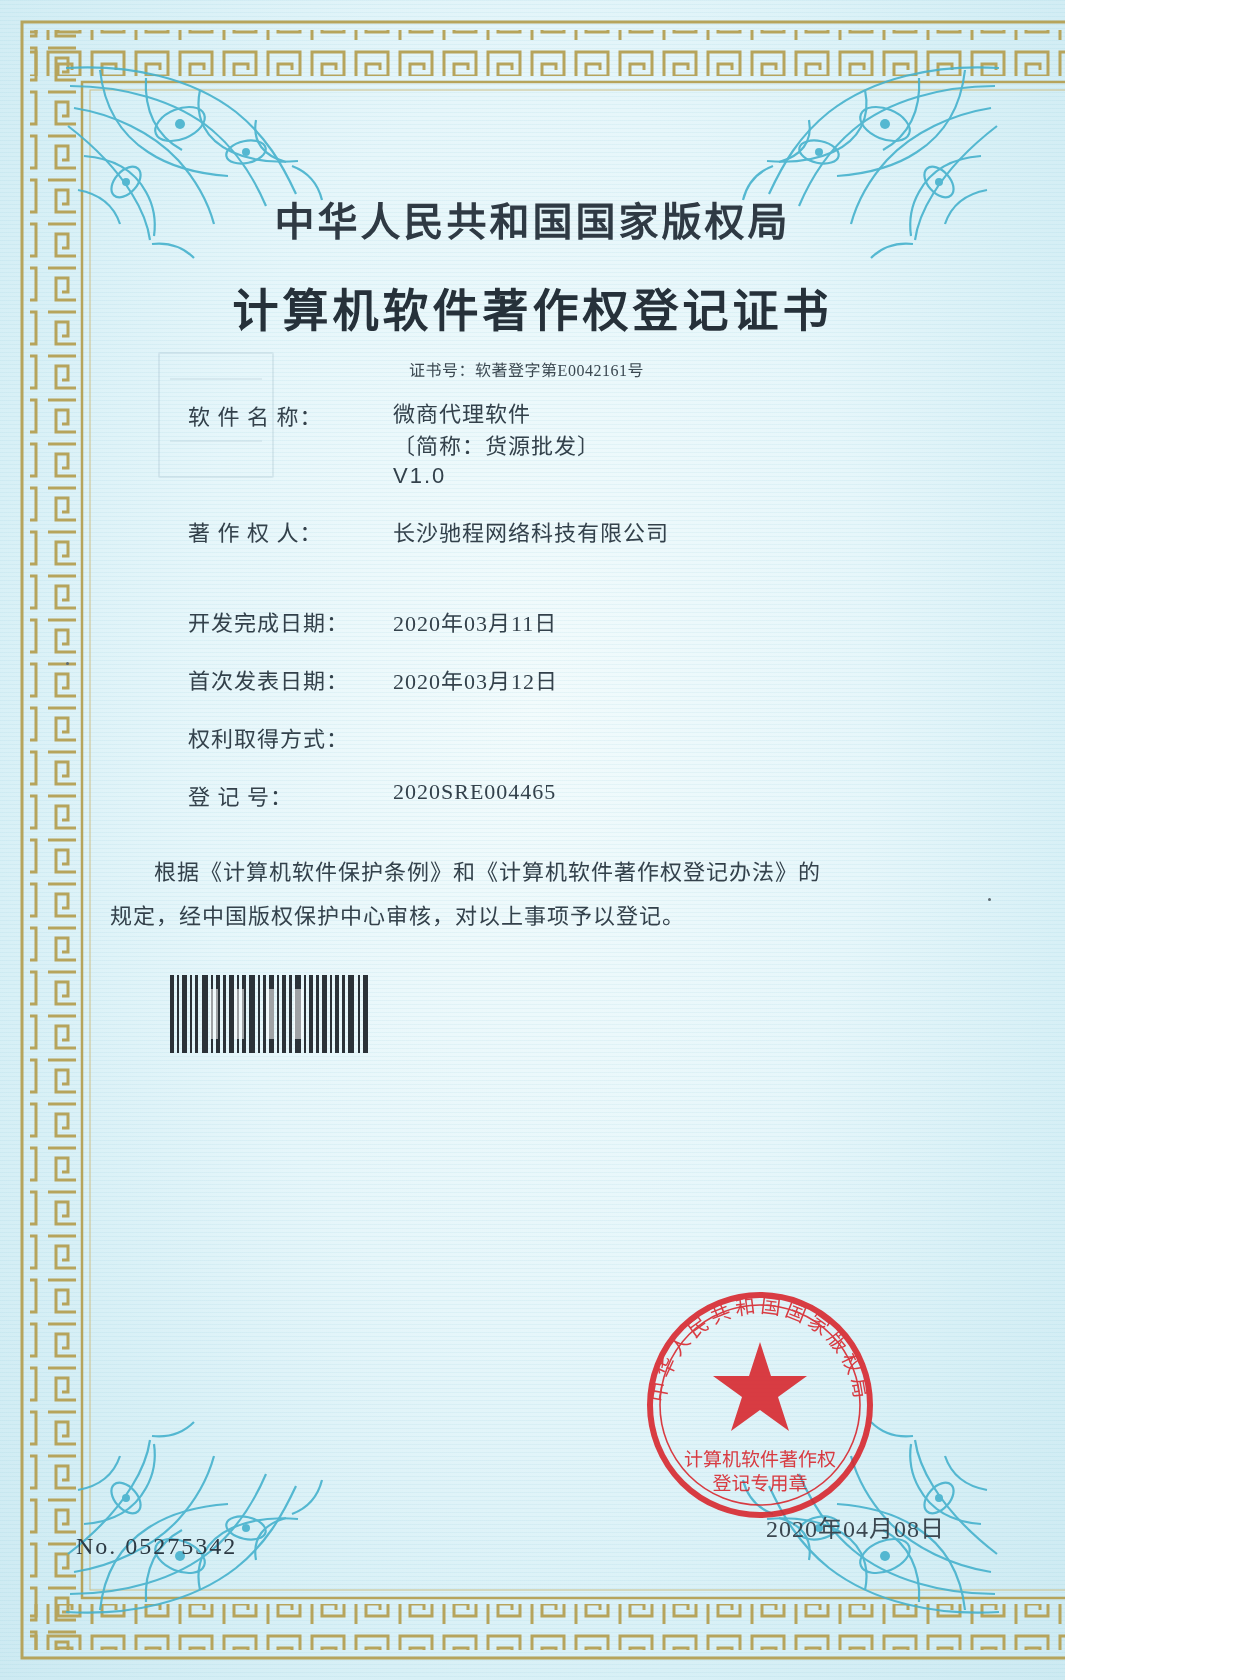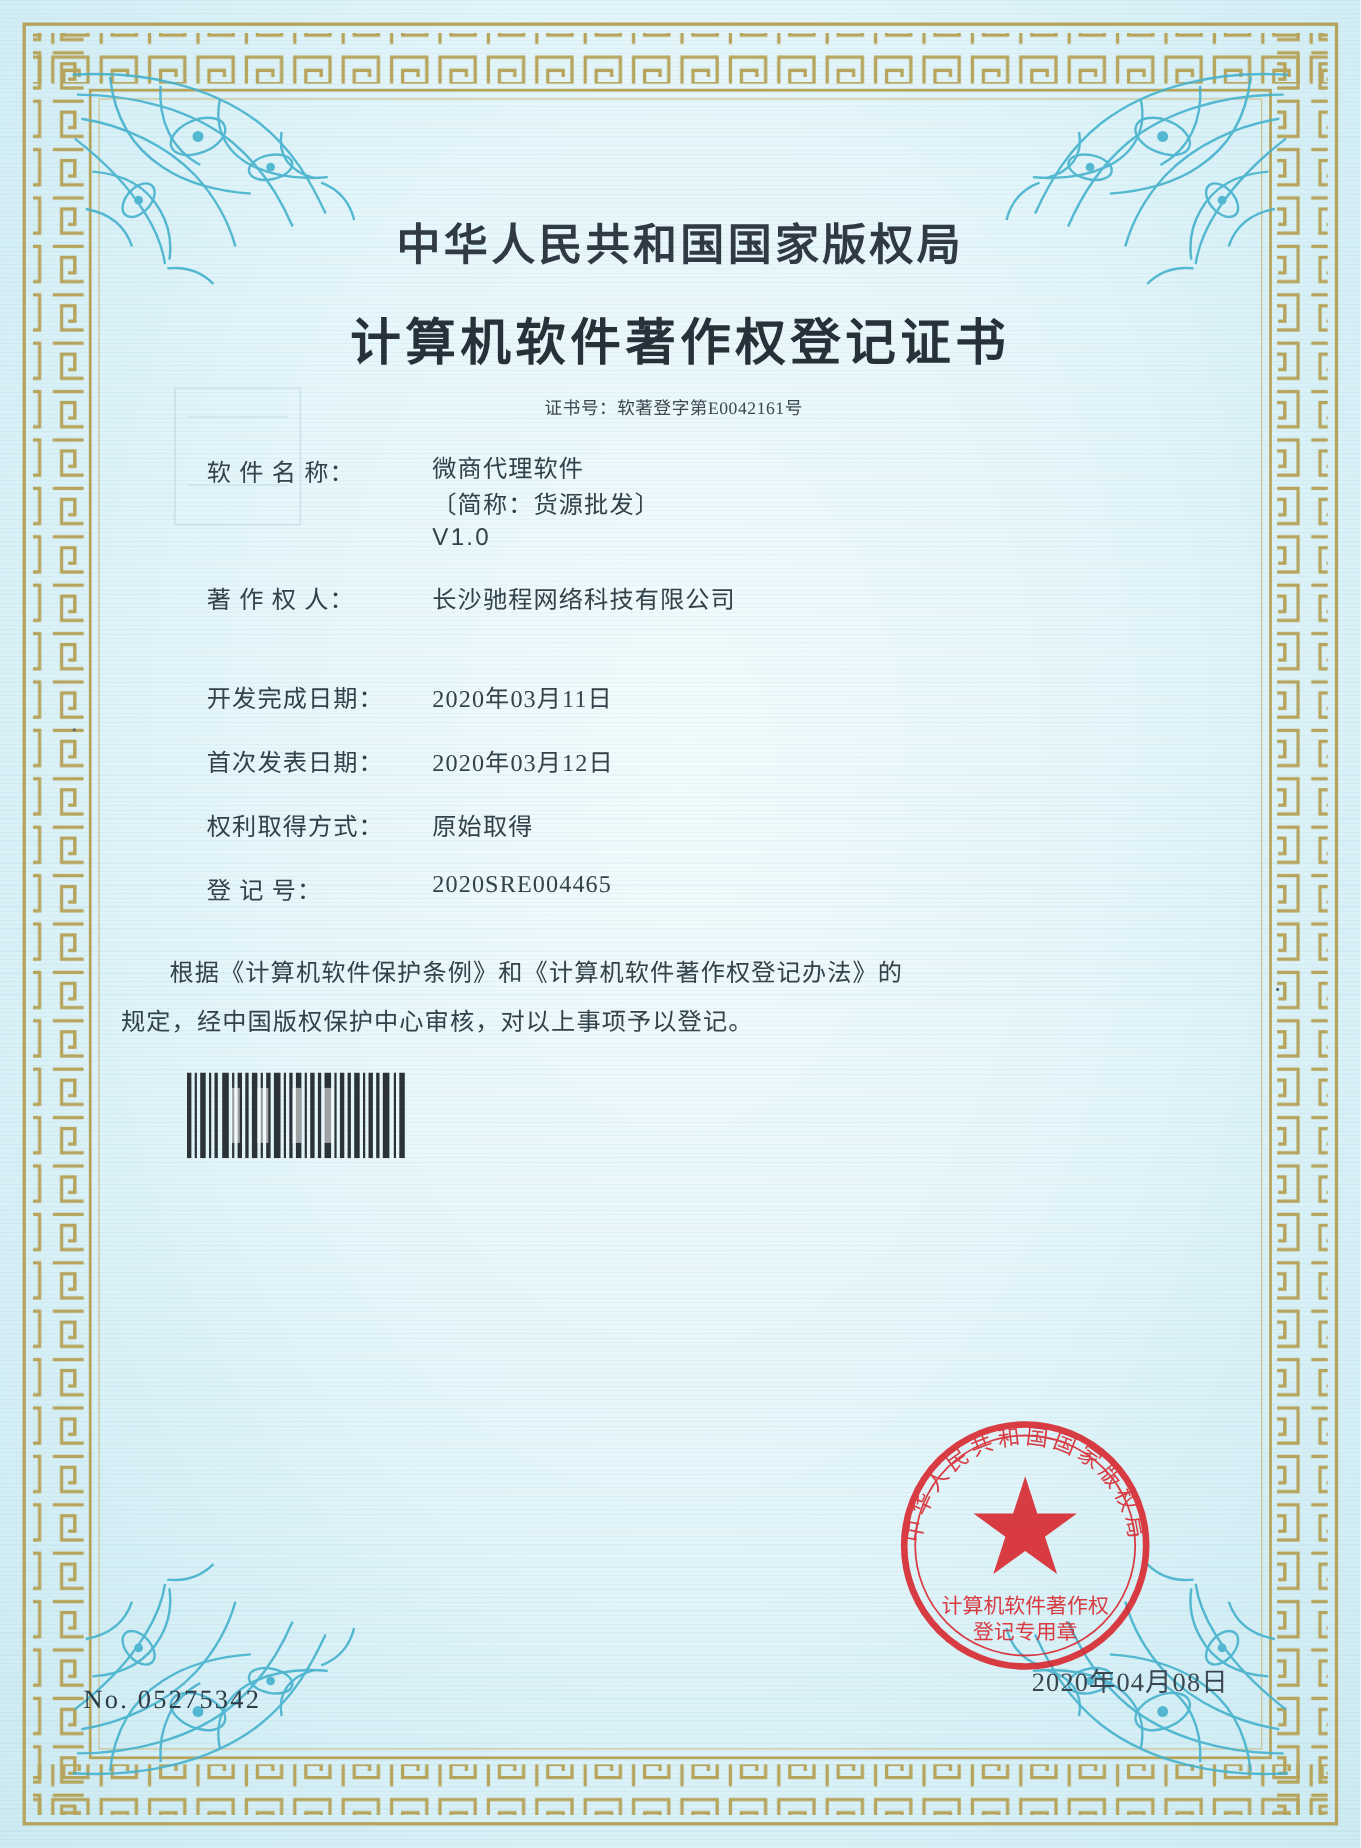--- a/index.html
+++ b/index.html
@@ -9,21 +9,21 @@
   }
   body {
     width: 1237px;
     height: 1680px;
     font-family: "Liberation Serif", "DejaVu Serif", serif;
     overflow: hidden;
   }
 
   .certificate {
     position: relative;
-    width: 1237px;
+    width: 1065px;
     height: 1680px;
     background:
       radial-gradient(ellipse at 50% 42%, #f2fbfc 0%, #e6f6fa 45%, #d8f0f6 72%, #cdeaf2 100%);
     box-sizing: border-box;
     overflow: hidden;
   }
 
   
   .texture {
     position: absolute;
@@ -85,21 +85,21 @@
   .cert-no {
     text-align: center;
     font-size: 16px;
     color: #3a4750;
     margin-top: 16px;
     padding-right: 12px;
     letter-spacing: 0.5px;
   }
 
   .fields {
-    margin-top: 30px;
+    margin-top: 18px;
     padding-left: 78px;
   }
   .field-row {
     display: flex;
     align-items: flex-start;
     margin-bottom: 26px;
     font-size: 22px;
     color: #33414b;
   }
   .field-label {
@@ -363,21 +363,20 @@
         <div class="field-value">2020年03月11日</div>
       </div>
 
       <div class="field-row">
         <div class="field-label tight">首次发表日期：</div>
         <div class="field-value">2020年03月12日</div>
       </div>
 
       <div class="field-row">
         <div class="field-label tight">权利取得方式：</div>
-        <div class="field-value">原始取得</div>
       </div>
 
 
       <div class="field-row">
         <div class="field-label tight">登  记  号：</div>
         <div class="field-value">2020SRE004465</div>
       </div>
     </div>
 
     <div class="statement">

